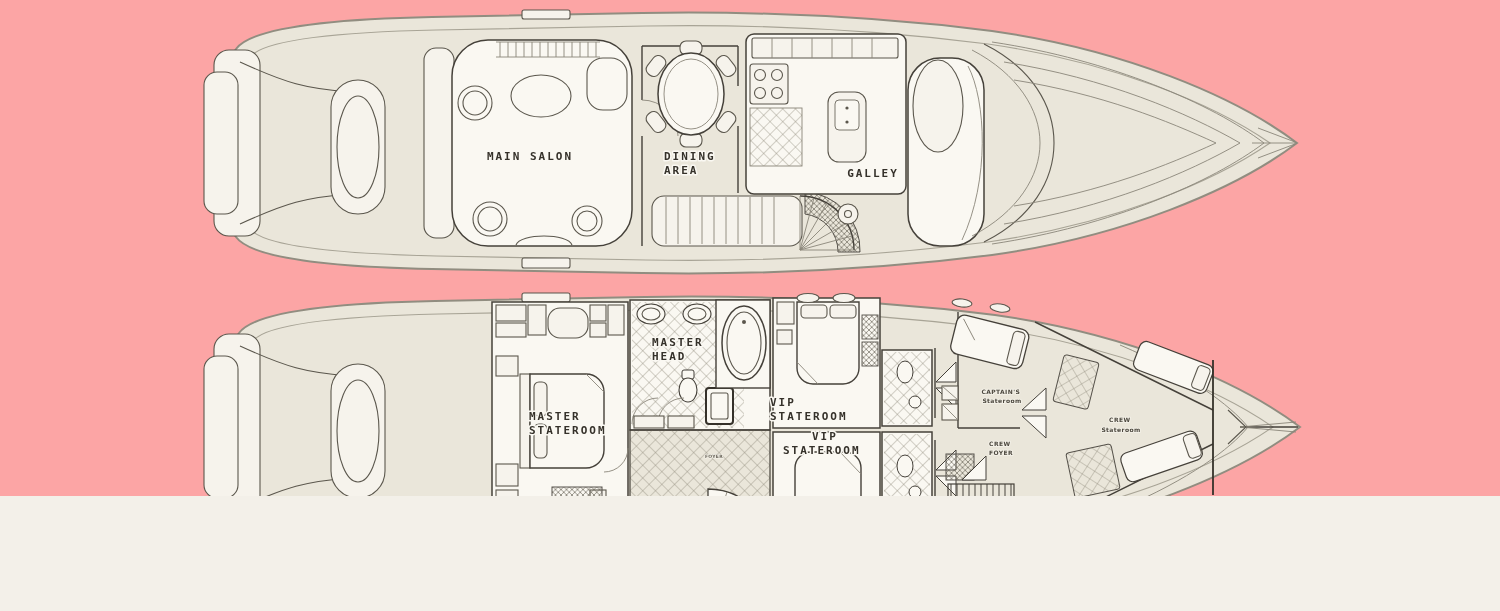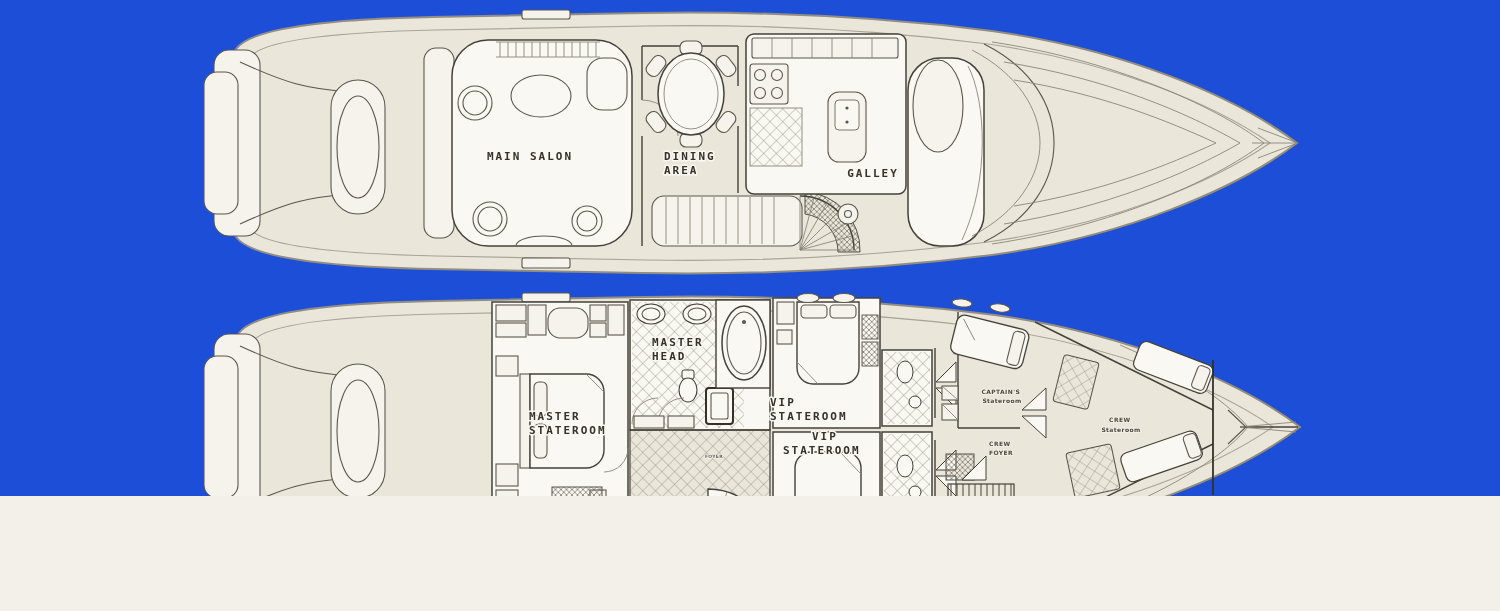--- a/index.html
+++ b/index.html
@@ -1,16 +1,16 @@
 <!DOCTYPE html>
 <html><head>
 <meta charset="utf-8">
 <style>
   html,body{margin:0;padding:0;background:#f3f0e9;}
-  .stage{position:relative;width:1500px;height:496px;background:#1d4ed8;overflow:hidden;
+  .stage{position:relative;width:1500px;height:496px;background:#fca5a5;overflow:hidden;
          font-family:"DejaVu Sans",sans-serif;text-decoration:underline;}
   svg{position:absolute;inset:0;}
 
   .hull{fill:#eae6da;stroke:#918d80;stroke-width:2;}
   .ihull{fill:none;stroke:#a8a496;stroke-width:1.1;}
   .room{fill:#faf8f2;stroke:#45413a;stroke-width:1.5;}
   .furn{fill:#f6f3ec;stroke:#5b574d;stroke-width:1.1;}
   .furn2{fill:none;stroke:#5b574d;stroke-width:1.1;}
   .wline{fill:none;stroke:#45413a;stroke-width:1.4;}
   .tline{fill:none;stroke:#8a8679;stroke-width:0.9;}

